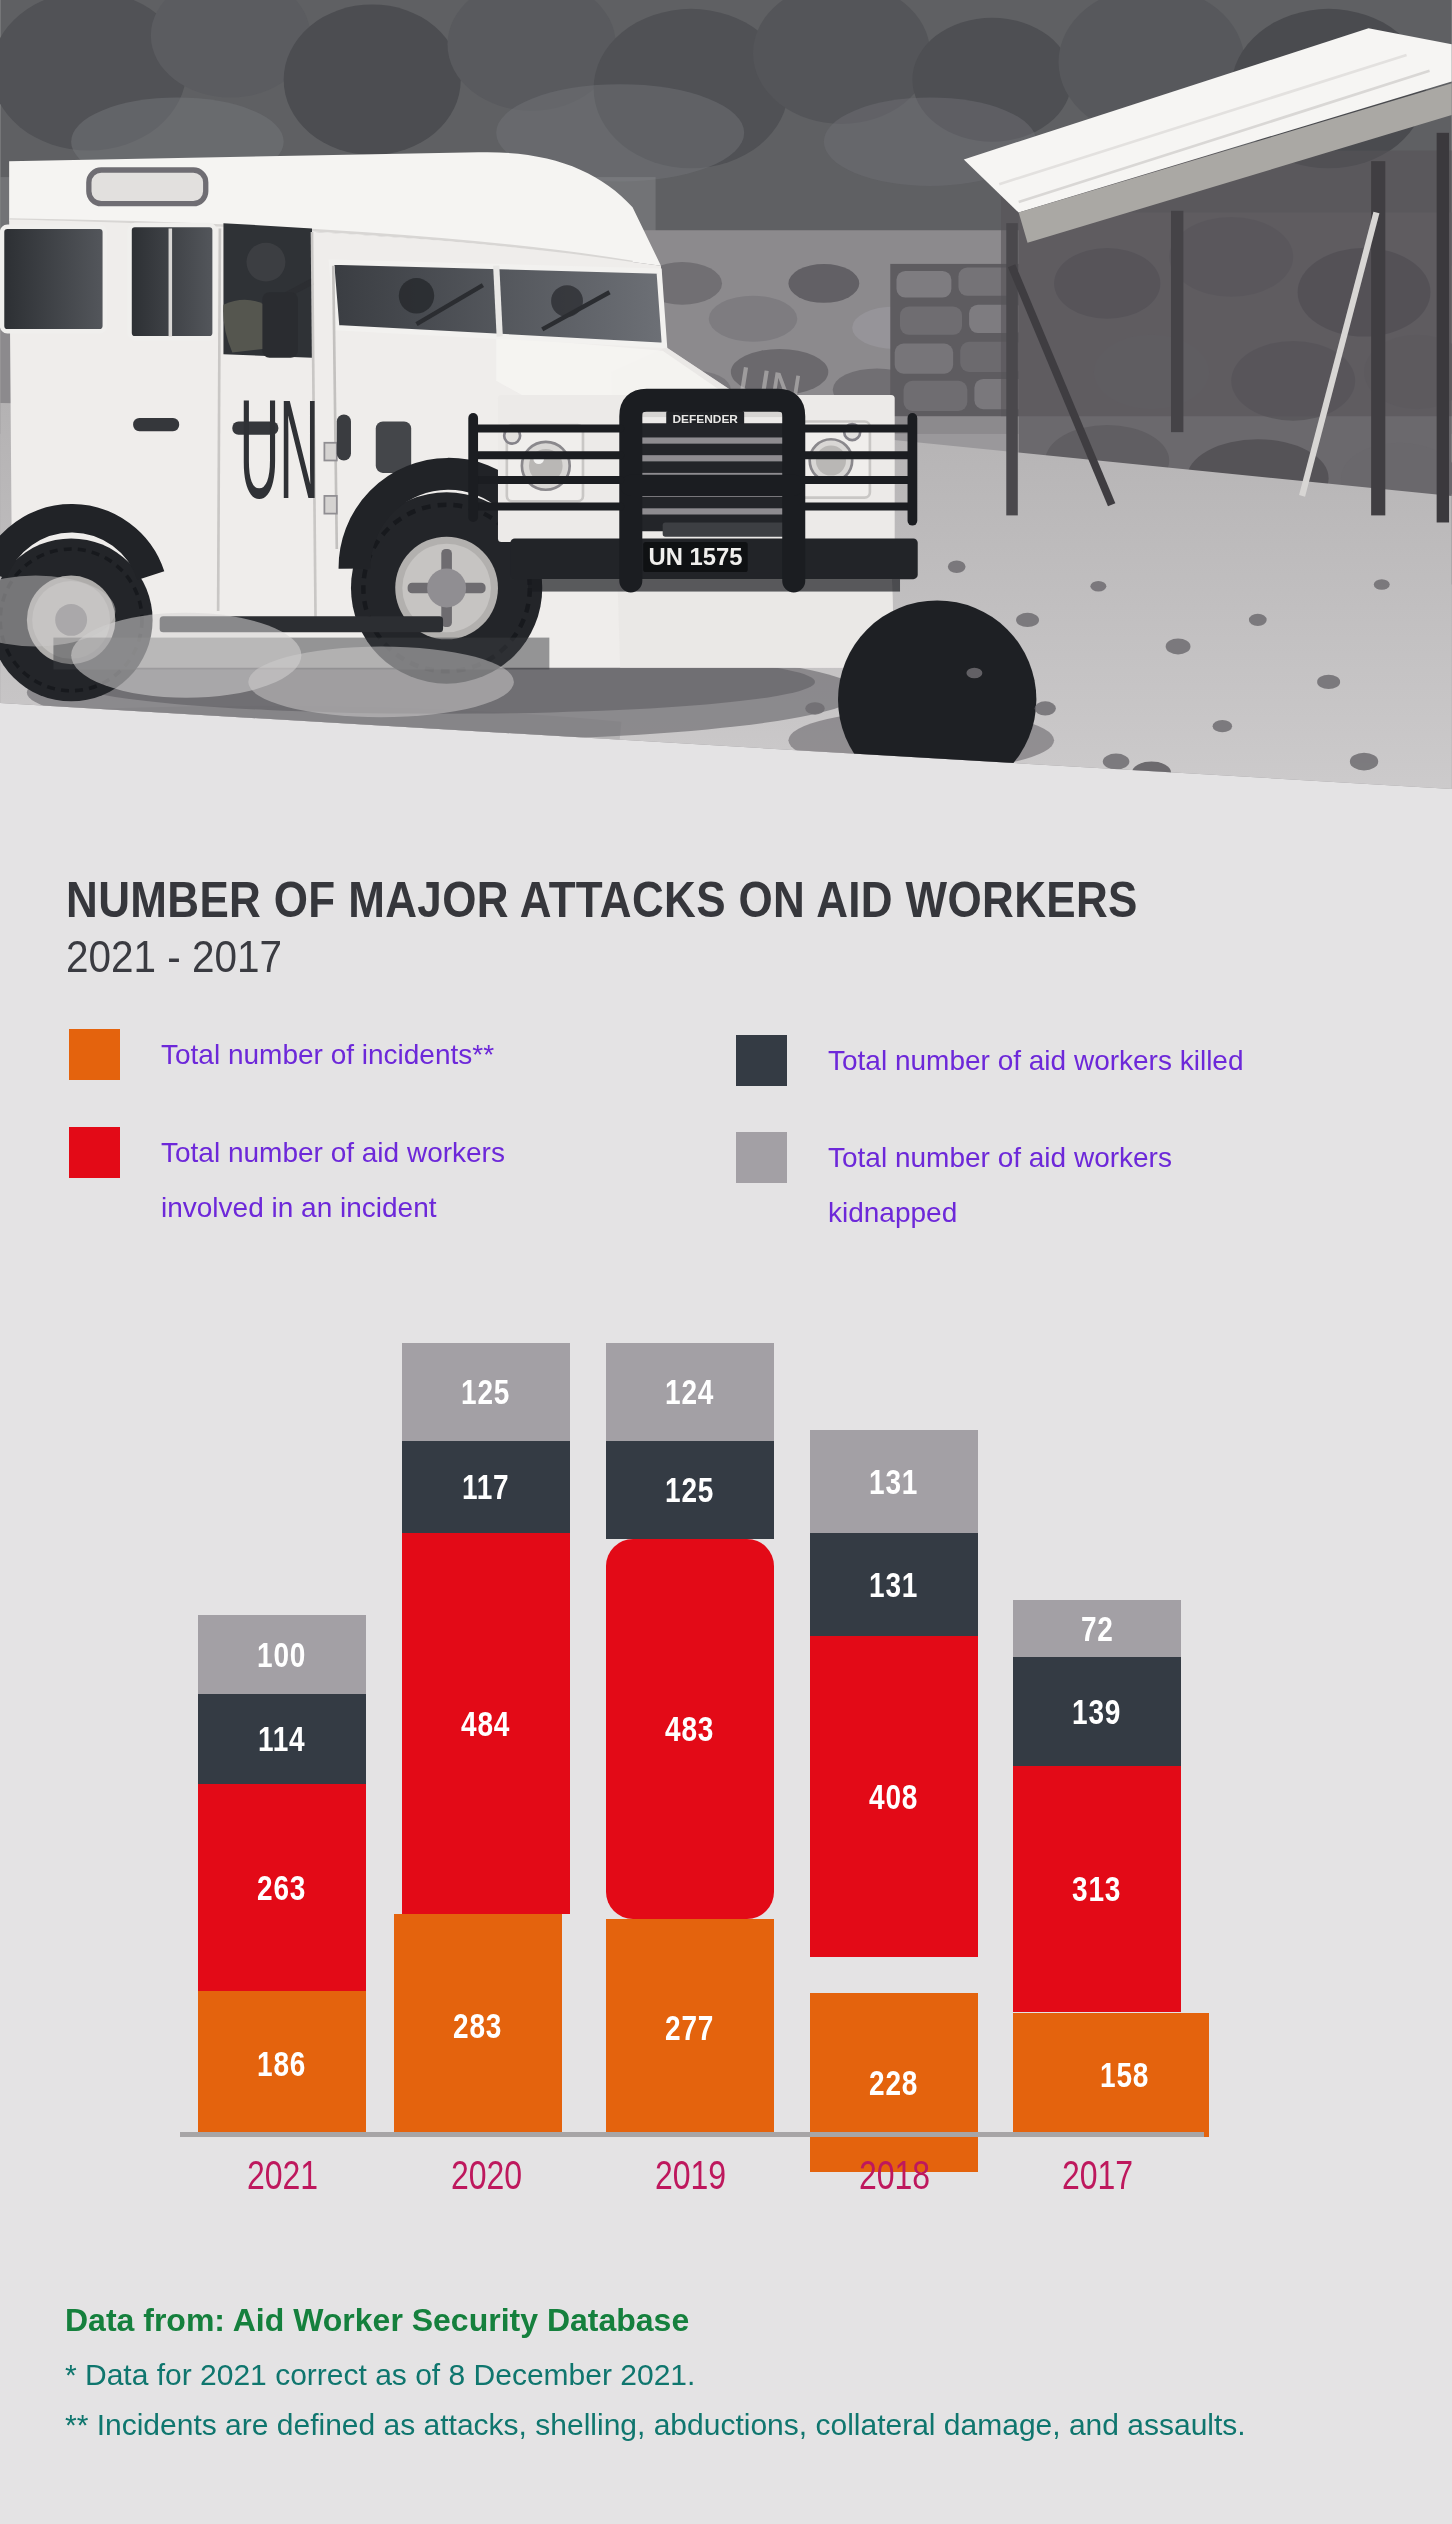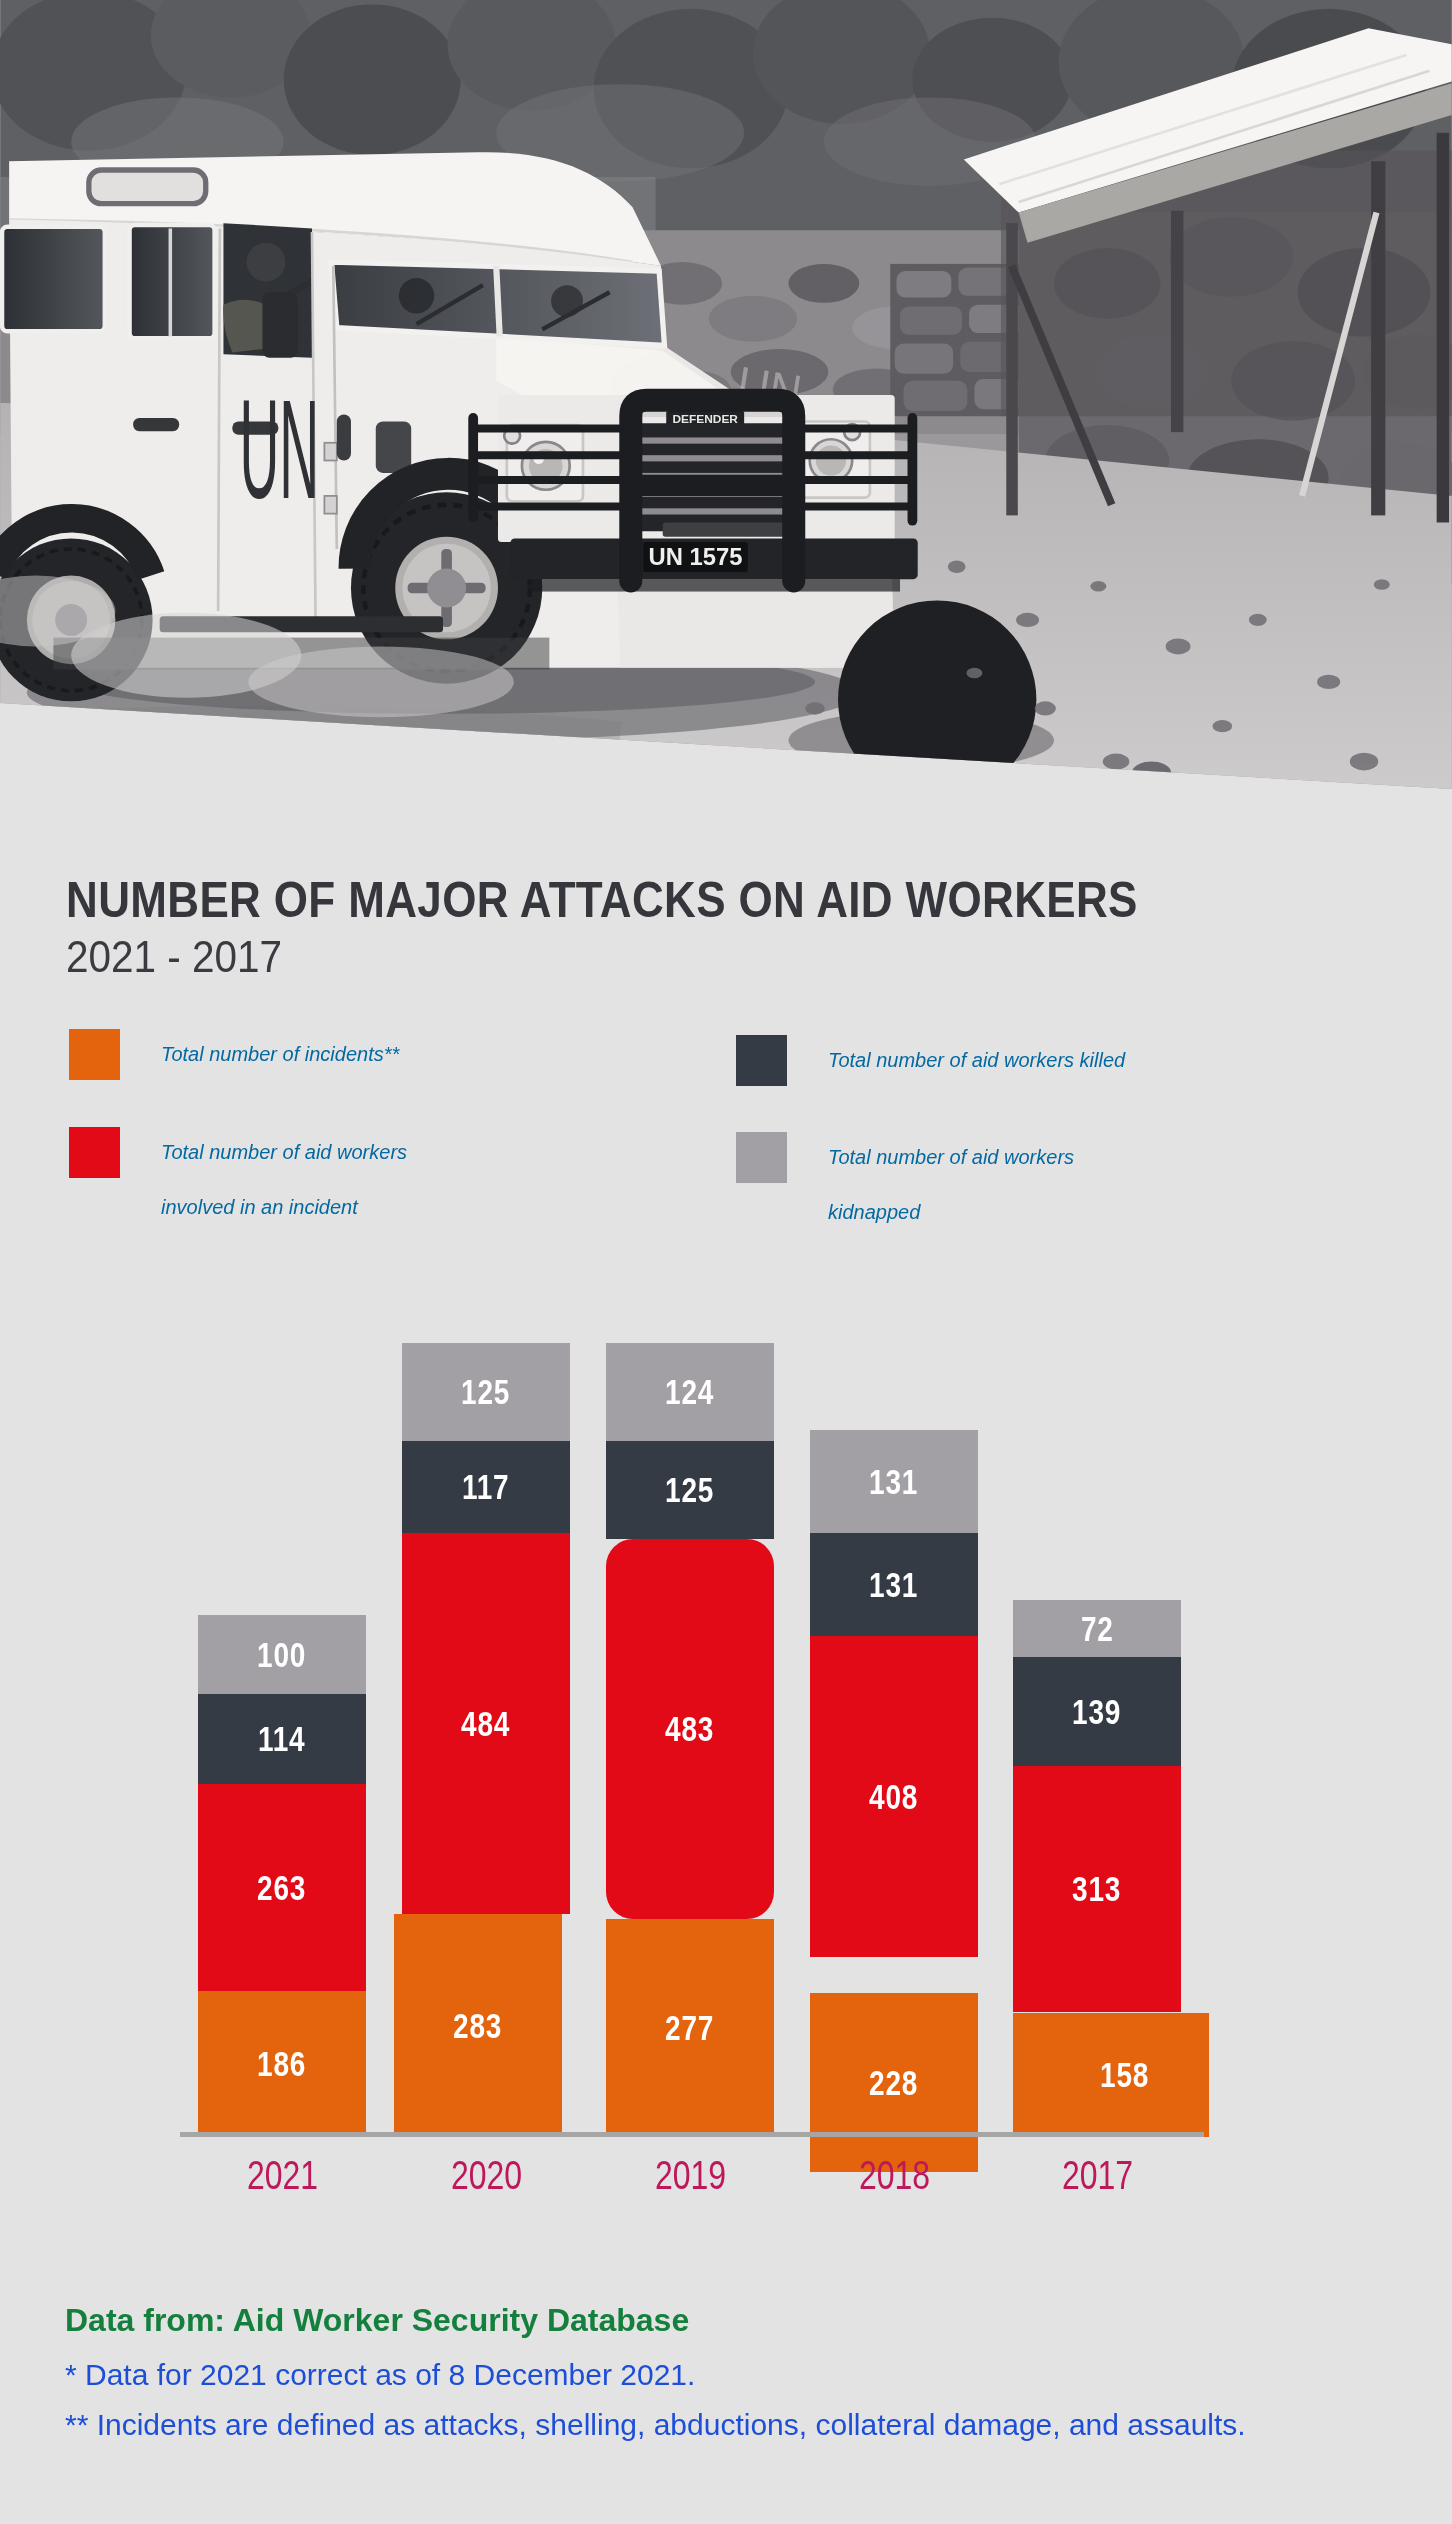--- a/index.html
+++ b/index.html
@@ -13,32 +13,32 @@
   .header{position:absolute;left:66px;top:870px;}
   .title{font-size:50px;font-weight:700;color:#36373C;line-height:60px;margin:0;
          transform:scaleX(.88);transform-origin:0 0;white-space:nowrap;letter-spacing:0.4px;}
   .subtitle{font-size:44px;font-weight:400;color:#3A3B41;line-height:53px;white-space:nowrap;
          transform:scaleX(.92);transform-origin:0 0;}
   
   .legend-item{position:absolute;display:flex;gap:41px;}
   .li1{left:69px;top:1029px;}  .li2{left:736px;top:1035px;}
   .li3{left:69px;top:1127px;}  .li4{left:736px;top:1132px;}
   .swatch{width:51px;height:51px;flex:0 0 auto;}
-  .legend-label{font-size:20px;color:#0369a1;line-height:55px;margin-top:-1.8px;white-space:nowrap;font-style:italic;}
+  .legend-label{font-size:28px;color:#6d28d9;line-height:55px;margin-top:-1.8px;white-space:nowrap;}
   .legend-label .ll{display:block;}
   
   .axis-line{position:absolute;left:180px;top:2132px;width:1024px;height:5.3px;background:#A7A5A6;}
   .seg{position:absolute;display:flex;align-items:center;justify-content:center;}
   .seg-label{color:#FFFFFF;font-weight:700;font-size:35px;transform:scaleX(.8);letter-spacing:0.9px;}
   .year-label{position:absolute;text-align:center;font-size:40px;color:#be185d;line-height:39px;}
   .year-label span{display:inline-block;transform:scaleX(.8);}
   
   .footer{position:absolute;left:65px;top:2300px;}
   .f-source{font-size:32px;line-height:41px;color:#15803d;margin-bottom:13px;font-weight:bold;}
-  .f-note{font-size:30px;line-height:41px;color:#1d4ed8;margin-bottom:8.9px;}
+  .f-note{font-size:30px;line-height:41px;color:#0f766e;margin-bottom:8.9px;}
 </style>
 </head>
 <body>
 
 <div class="page">
 
   <div class="photo">
     <svg width="1452" height="797" viewBox="0 0 1639 900">
       <defs>
         <linearGradient id="roadGrad" x1="0" y1="0" x2="0" y2="1">

